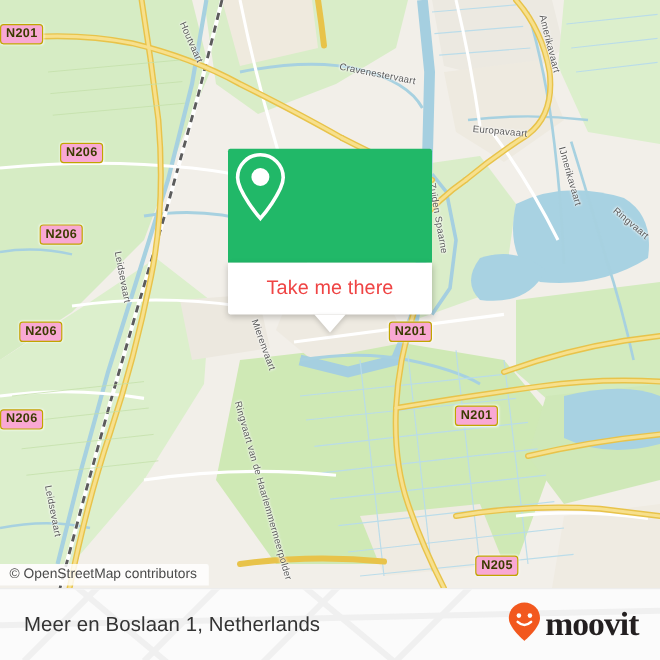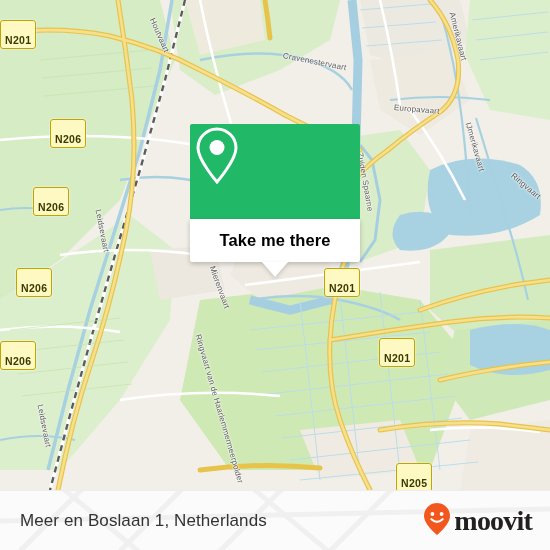--- a/index.html
+++ b/index.html
@@ -19,27 +19,27 @@
     font-family:"Liberation Sans",sans-serif;
     font-size:8px;
     color:#5a5a5a;
     white-space:nowrap;
     letter-spacing:.2px;
     text-shadow:0 0 2px #fff,0 0 2px #fff,0 0 3px #fff;
     pointer-events:none;
   }
   .shield{
     position:absolute;
-    background:#fef9c3;
+    background:#f9a8d4;
     border:1.3px solid #c0a500;
     border-radius:3px;
     color:#3b3b00;
     font-size:10.5px;
     font-weight:bold;
-    padding:14px 4px 2px 4px;
+    padding:2px 4px 2px 4px;
     line-height:11px;
     letter-spacing:.3px;
     font-family:"Liberation Sans",sans-serif;
     box-shadow:0 0 2px rgba(255,255,255,.9);
   }
 
   
   #attrib{
     position:absolute;left:0;top:470px;
     background:rgba(255,255,255,.82);
@@ -55,21 +55,21 @@
     height:95px;background:#21b868;
     display:flex;align-items:center;justify-content:center;
     border-top-left-radius:2px;border-top-right-radius:2px;
   }
   #popup-foot{
     height:43px;background:#fff;
     display:flex;align-items:center;justify-content:center;
     border-bottom-left-radius:2px;border-bottom-right-radius:2px;
     box-shadow:0 2px 5px rgba(0,0,0,.22);
   }
-  #popup-foot span{font-size:16.5px;color:#000000;letter-spacing:.1px;font-weight:bold;}
+  #popup-foot span{font-size:16.5px;color:#ef4444;letter-spacing:.1px;}
   #popup-tail{
     position:absolute;left:50%;top:138px;margin-left:-13px;
     width:0;height:0;
     border-left:13px solid transparent;
     border-right:13px solid transparent;
     border-top:15px solid #fff;
     filter:drop-shadow(0 2px 2px rgba(0,0,0,.16));
   }
 
   
@@ -229,20 +229,21 @@
     <div class="maplabel" style="left:452px;top:8px;transform:rotate(76deg);transform-origin:left center;">Amerikavaart</div>
     <div class="maplabel" style="left:394px;top:103px;transform:rotate(5deg);transform-origin:left center;">Europavaart</div>
     <div class="maplabel" style="left:468px;top:118px;transform:rotate(74deg);transform-origin:left center;">IJmerikavaart</div>
     <div class="maplabel" style="left:512px;top:170px;transform:rotate(40deg);transform-origin:left center;">Ringvaart</div>
     <div class="maplabel" style="left:360px;top:148px;transform:rotate(80deg);transform-origin:left center;">Zuiden Spaarne</div>
     <div class="maplabel" style="left:98px;top:205px;transform:rotate(79deg);transform-origin:left center;">Leidsevaart</div>
     <div class="maplabel" style="left:40px;top:400px;transform:rotate(79deg);transform-origin:left center;">Leidsevaart</div>
     <div class="maplabel" style="left:212px;top:262px;transform:rotate(70deg);transform-origin:left center;">Mierenvaart</div>
     <div class="maplabel" style="left:198px;top:330px;transform:rotate(74deg);transform-origin:left center;">Ringvaart van de Haarlemmermeerpolder</div>
 
+    <div id="attrib">© OpenStreetMap contributors</div>
 
     <div id="popup">
       <div id="popup-head">
         <span>
           <svg width="54" height="64" viewBox="0 0 54 64" fill="none">
             <path d="M27 5 C16.5 5 8 13.5 8 24 C8 36 27 58 27 58 C27 58 46 36 46 24 C46 13.5 37.5 5 27 5 Z" stroke="#ffffff" stroke-width="3" fill="none"></path>
             <circle cx="27" cy="23.5" r="7.5" fill="#ffffff"></circle>
           </svg>
         </span>
       </div>

